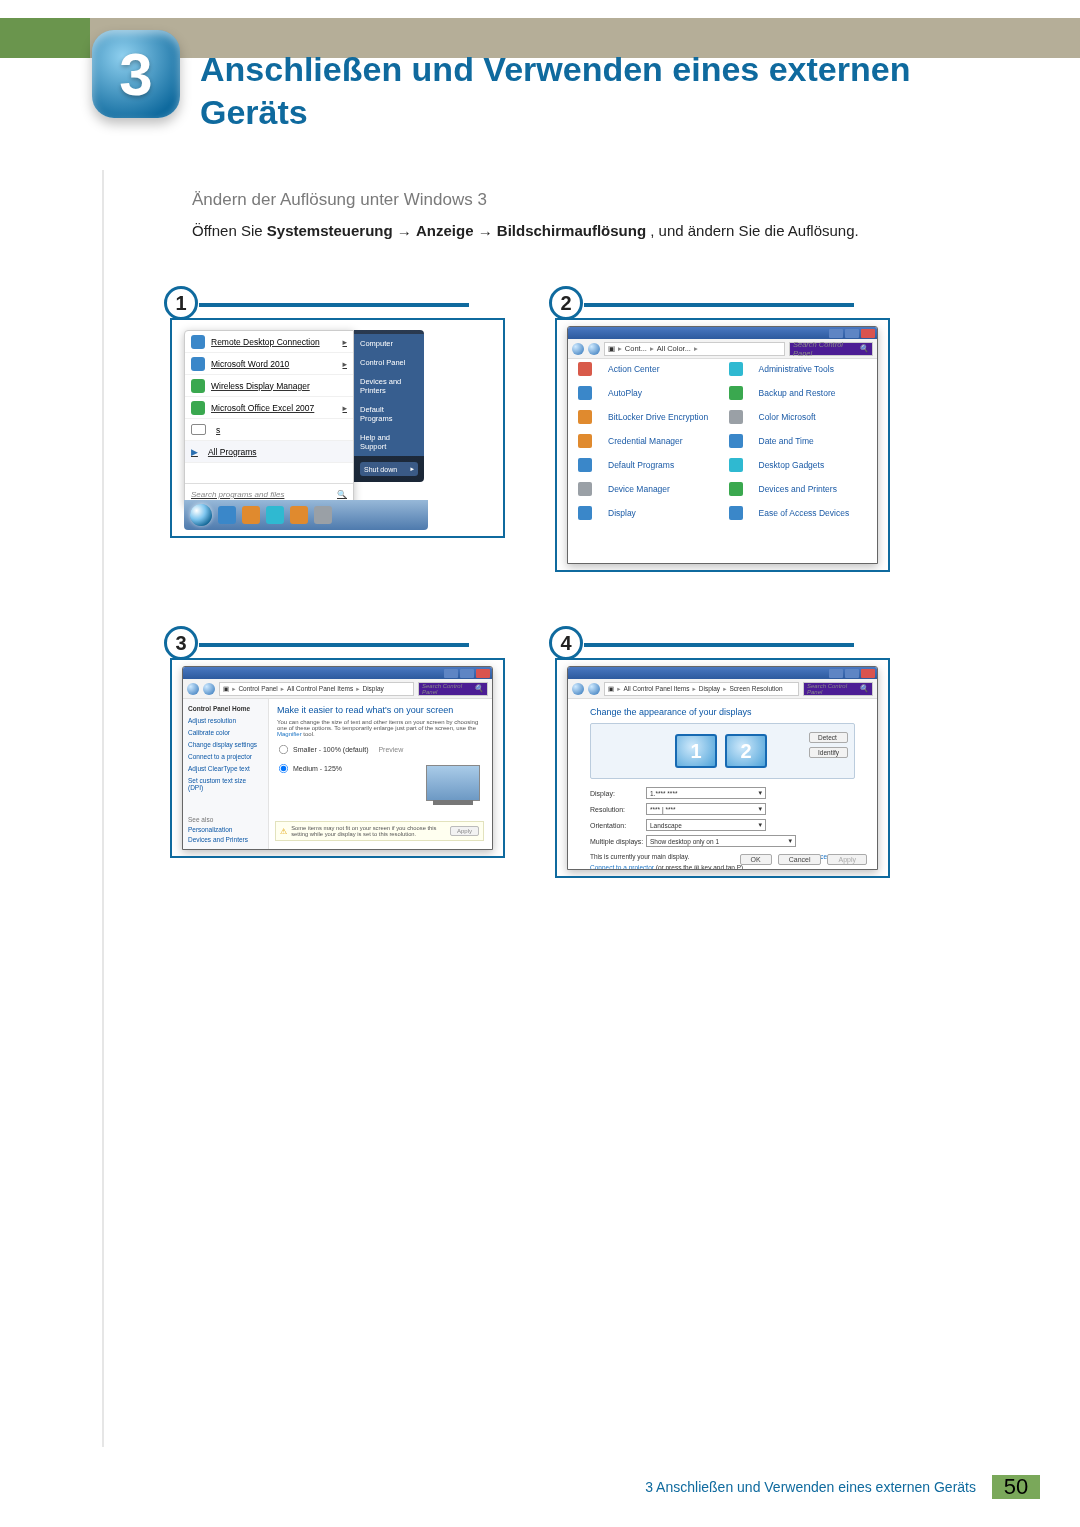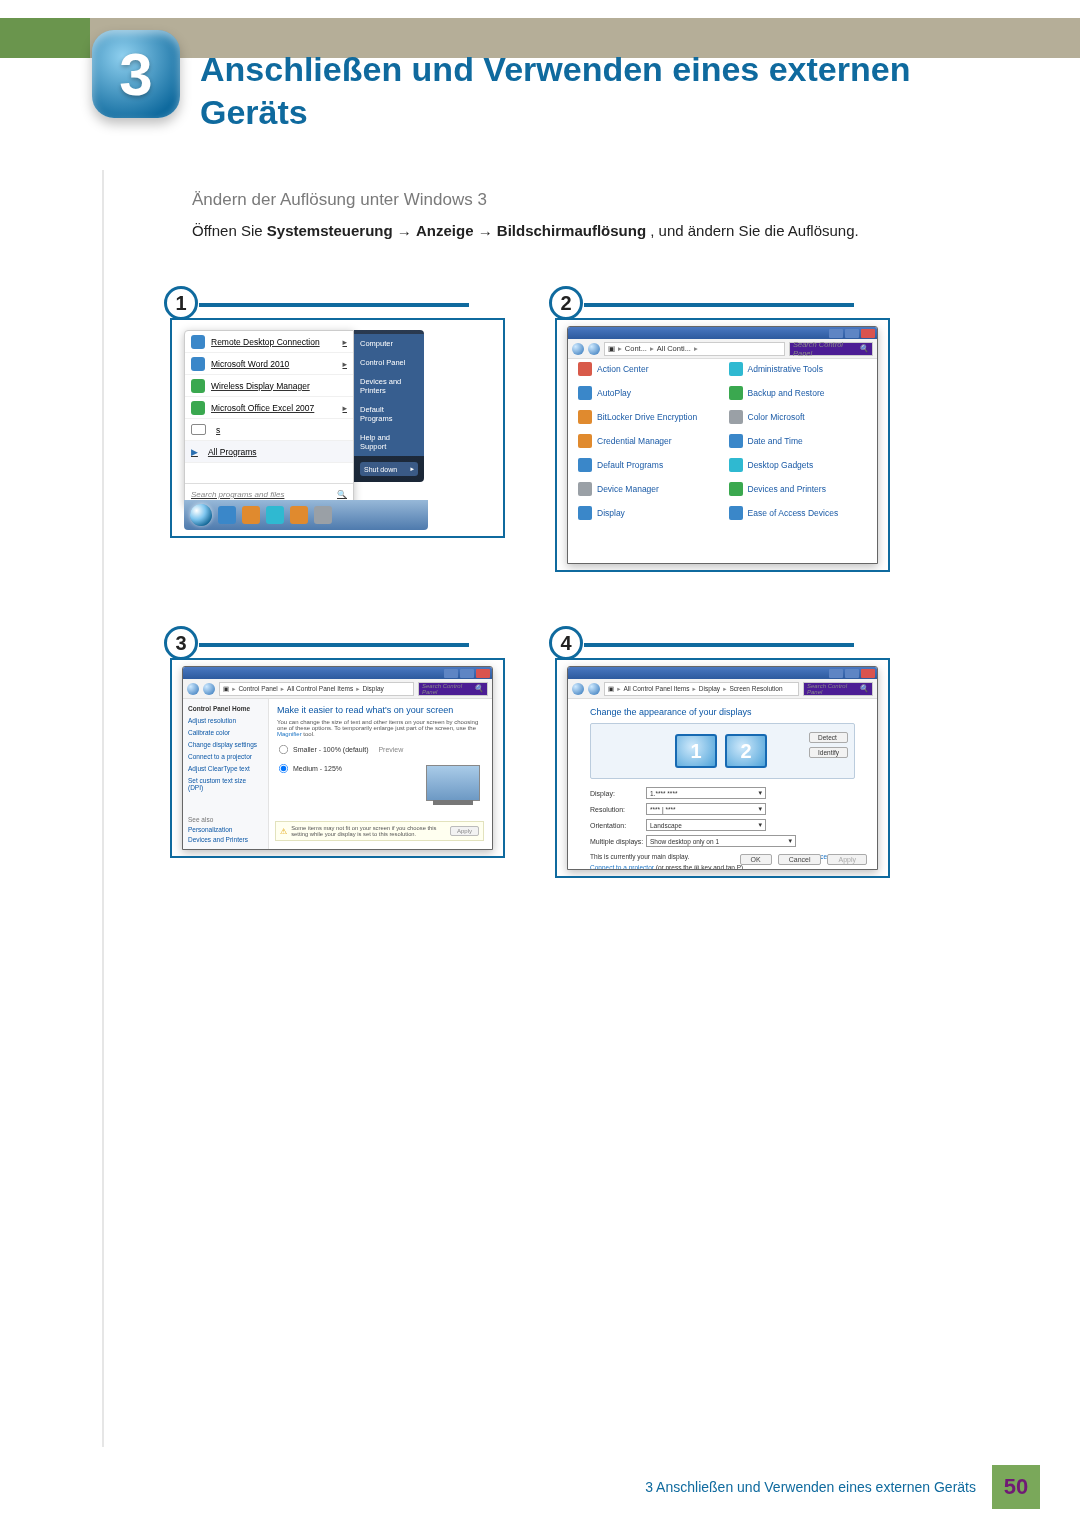--- a/index.html
+++ b/index.html
@@ -173,21 +173,21 @@
     padding:8px 12px 4px; display:flex; justify-content:space-between;
     font-size:10px; color:#0b57a6;
   }
   .shot2 .hdr .view{font-size:8px;}
   .shot2 .hdr .view a{color:#1a73c4;}
   .shot2 .grid{
     padding:0 8px 8px;
     display:grid; grid-template-columns:1fr 1fr; gap:4px 8px;
   }
   .shot2 .cp{
-    display:flex; align-items:center; gap:5px;
+    display:flex; align-items:center; gap:16px;
     font-size:8.5px; color:#1a5aa6; padding:3px 2px;
   }
   .shot2 .cp .ic{width:14px;height:14px;border-radius:2px;}
 
   
   .shot3{ height:200px; }
   .shot3 .side{
     position:absolute; left:0; top:32px; bottom:0; width:86px;
     background:#f7f8fa; border-right:1px solid #e3e3e3;
     padding:6px 5px; font-size:6.5px; color:#0b57a6;
@@ -267,23 +267,23 @@
   
   .footer{
     position:absolute; bottom:20px; right:40px; height:40px;
     display:flex; align-items:center;
   }
   .footer-text{
     font-size:14px; color:#0f6a9e;
     padding-right:16px;
   }
   .page-box{
-    width:48px; height:44px; background:#7aa85a;
+    width:48px; height:24px; background:#7aa85a;
     display:flex;align-items:center;justify-content:center;
-    color:#701a75; font-size:22px; font-weight:bold;
+    color:#000000; font-size:22px; font-weight:normal;
   }
 
   .left-rule{
     position:absolute;
     left:102px; top:170px; bottom:80px;
     width:2px; background:#e6e6e6;
   }
 
   .empty-sq{ width:15px;height:11px;border:1px solid #888;border-radius:2px;display:inline-block;margin-right:4px;}
 </style>
@@ -388,21 +388,21 @@
           <div class="btn cls"></div>
         </div>
         <div class="win-toolbar">
           <div class="nav"></div>
           <div class="nav"></div>
           <div class="crumbs">
             <span>▣</span>
             <span class="sep">▸</span>
               <span>Cont...</span>
             <span class="sep">▸</span>
-              <span>All Conti...</span>
+              <span>All Color...</span>
             <span class="sep">▸</span>
           </div>
           <div class="srch">
             <span>Search Control Panel</span>
               <span>🔍</span>
           </div>
         </div>
         <div class="grid">
           <div class="cp">
               <div class="ic ic-red"></div>

